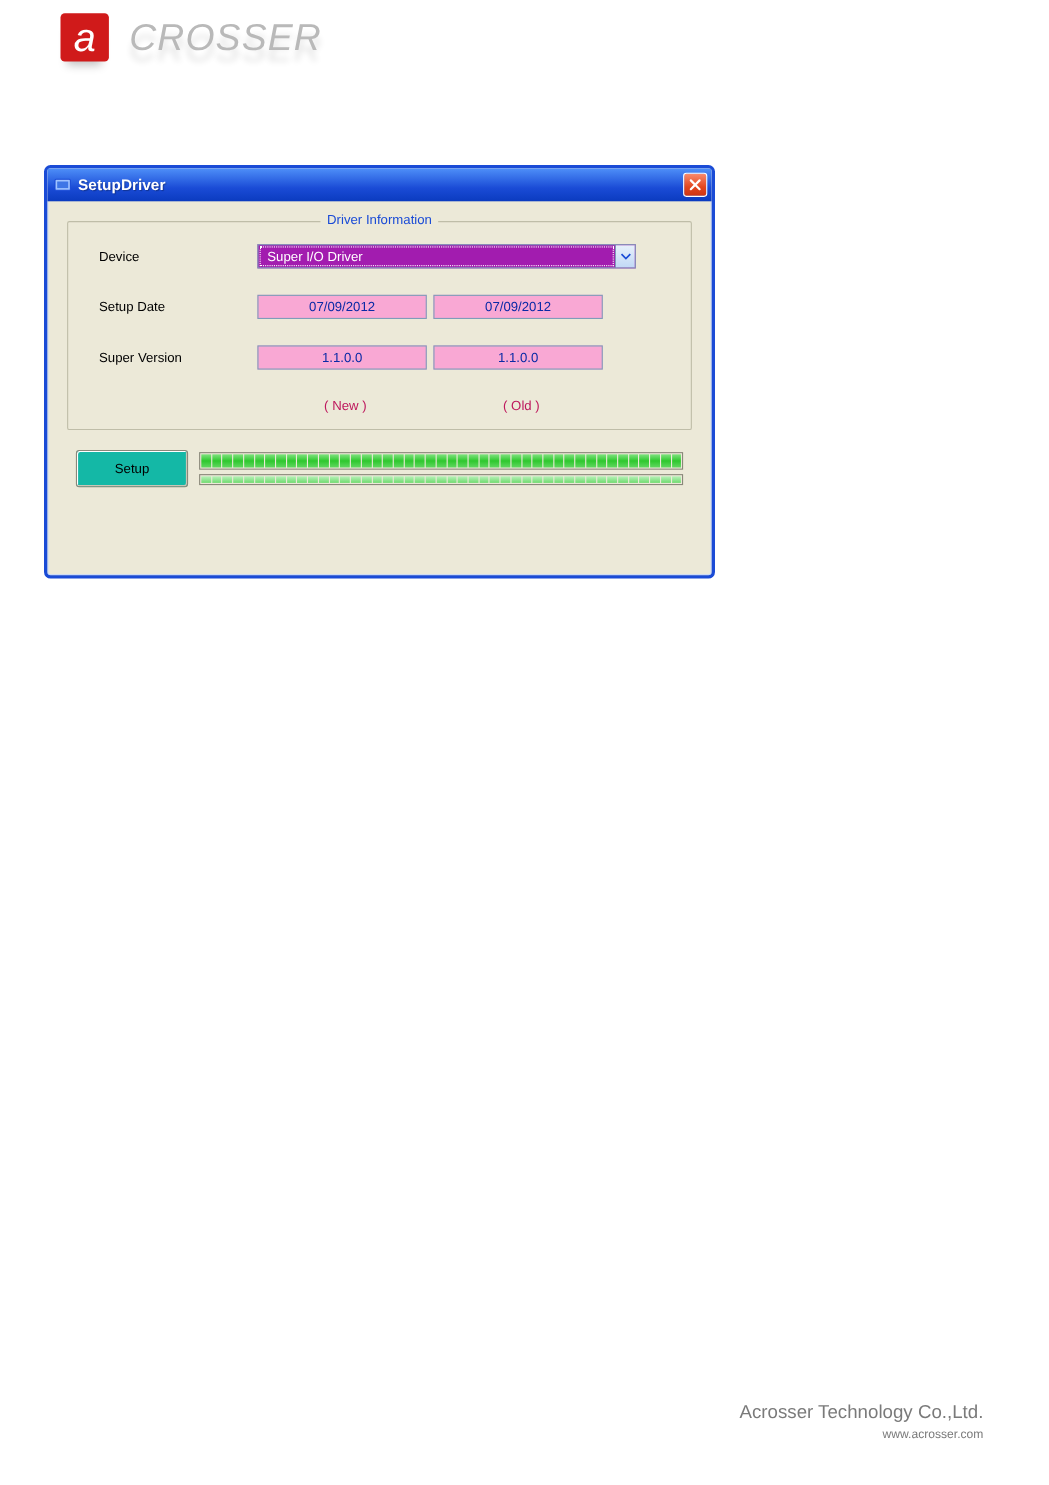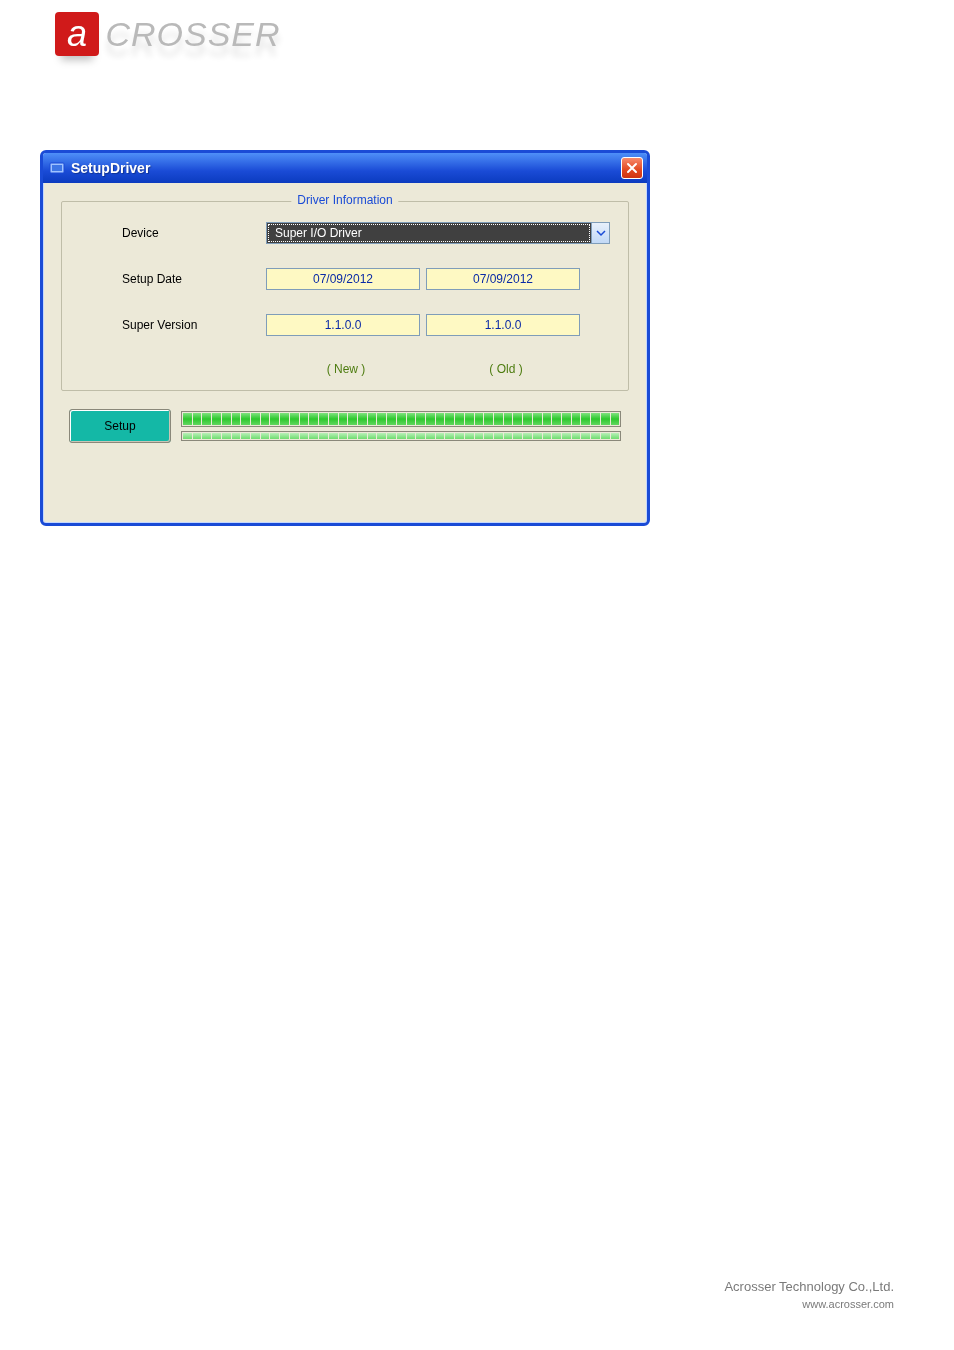--- a/index.html
+++ b/index.html
@@ -41,21 +41,21 @@
     position: relative;
   }
   .logo-text {
     display: inline-block;
     vertical-align: middle;
     font-family: Impact, Arial Black, sans-serif;
     font-size: 34px;
     letter-spacing: 1px;
     color: #b9b9b9;
     font-style: italic;
-    margin-left: 2px;
+    margin-left: 14px;
     text-shadow: 0 10px 6px rgba(0,0,0,0.12);
   }
 
   .window {
     position: absolute;
     top: 150px;
     left: 40px;
     width: 610px;
     height: 376px;
     border: 3px solid #1a4bd6;
@@ -99,21 +99,21 @@
   }
   .closebtn svg { display: block; }
 
   .client {
     padding: 10px 18px 14px 18px;
   }
 
   .groupbox {
     border: 1px solid #bfbda8;
     border-radius: 2px;
-    padding: 20px 40px 18px 60px;
+    padding: 20px 40px 18px 28px;
     position: relative;
     margin-top: 8px;
     background: #ece9d8;
     height: 190px;
   }
   .groupbox .legend {
     position: absolute;
     top: -9px;
     left: 50%;
     transform: translateX(-50%);
@@ -132,21 +132,21 @@
     font-size: 12px;
     gap: 24px;
   }
   .info-label {
     color: #000;
   }
   .device-select {
     grid-column: 2 / span 2;
     height: 22px;
     border: 1px solid #7f9db9;
-    background: #404040;
+    background: #a21caf;
     color: #fff;
     display: flex;
     align-items: center;
     position: relative;
     font-size: 12px;
   }
   .device-select .sel-text {
     flex: 1;
     padding: 0 6px;
     border: 1px dotted #fff;
@@ -162,31 +162,31 @@
     border-left: 1px solid #7f9db9;
     display: flex;
     align-items: center;
     justify-content: center;
   }
   .device-select .dd-button svg { display:block; }
 
   .value-box {
     height: 22px;
     border: 1px solid #7f9db9;
-    background: #fef9c3;
+    background: #f9a8d4;
     color: #0a2aa6;
     display: flex;
     align-items: center;
     justify-content: center;
     margin-right: 6px;
     font-size: 12px;
   }
   .col-footer {
     text-align: center;
-    color: #4d7c0f;
+    color: #be185d;
     font-size: 12px;
     margin-top: 2px;
   }
   .footer-row {
     grid-column: 2 / span 2;
     display: grid;
     grid-template-columns: 160px 160px;
   }
   .val-row {
     grid-column: 2 / span 2;
@@ -237,21 +237,21 @@
 
   .footer {
     position: absolute;
     bottom: 40px;
     right: 60px;
     text-align: right;
     color: #777;
     font-family: Arial, sans-serif;
   }
   .footer .company {
-    font-size: 13px;
+    font-size: 17px;
     color: #7a7a7a;
     margin-bottom: 4px;
     text-align: center;
   }
   .footer .url {
     font-size: 11px;
     color: #7a7a7a;
   }
 </style>
 </head>

